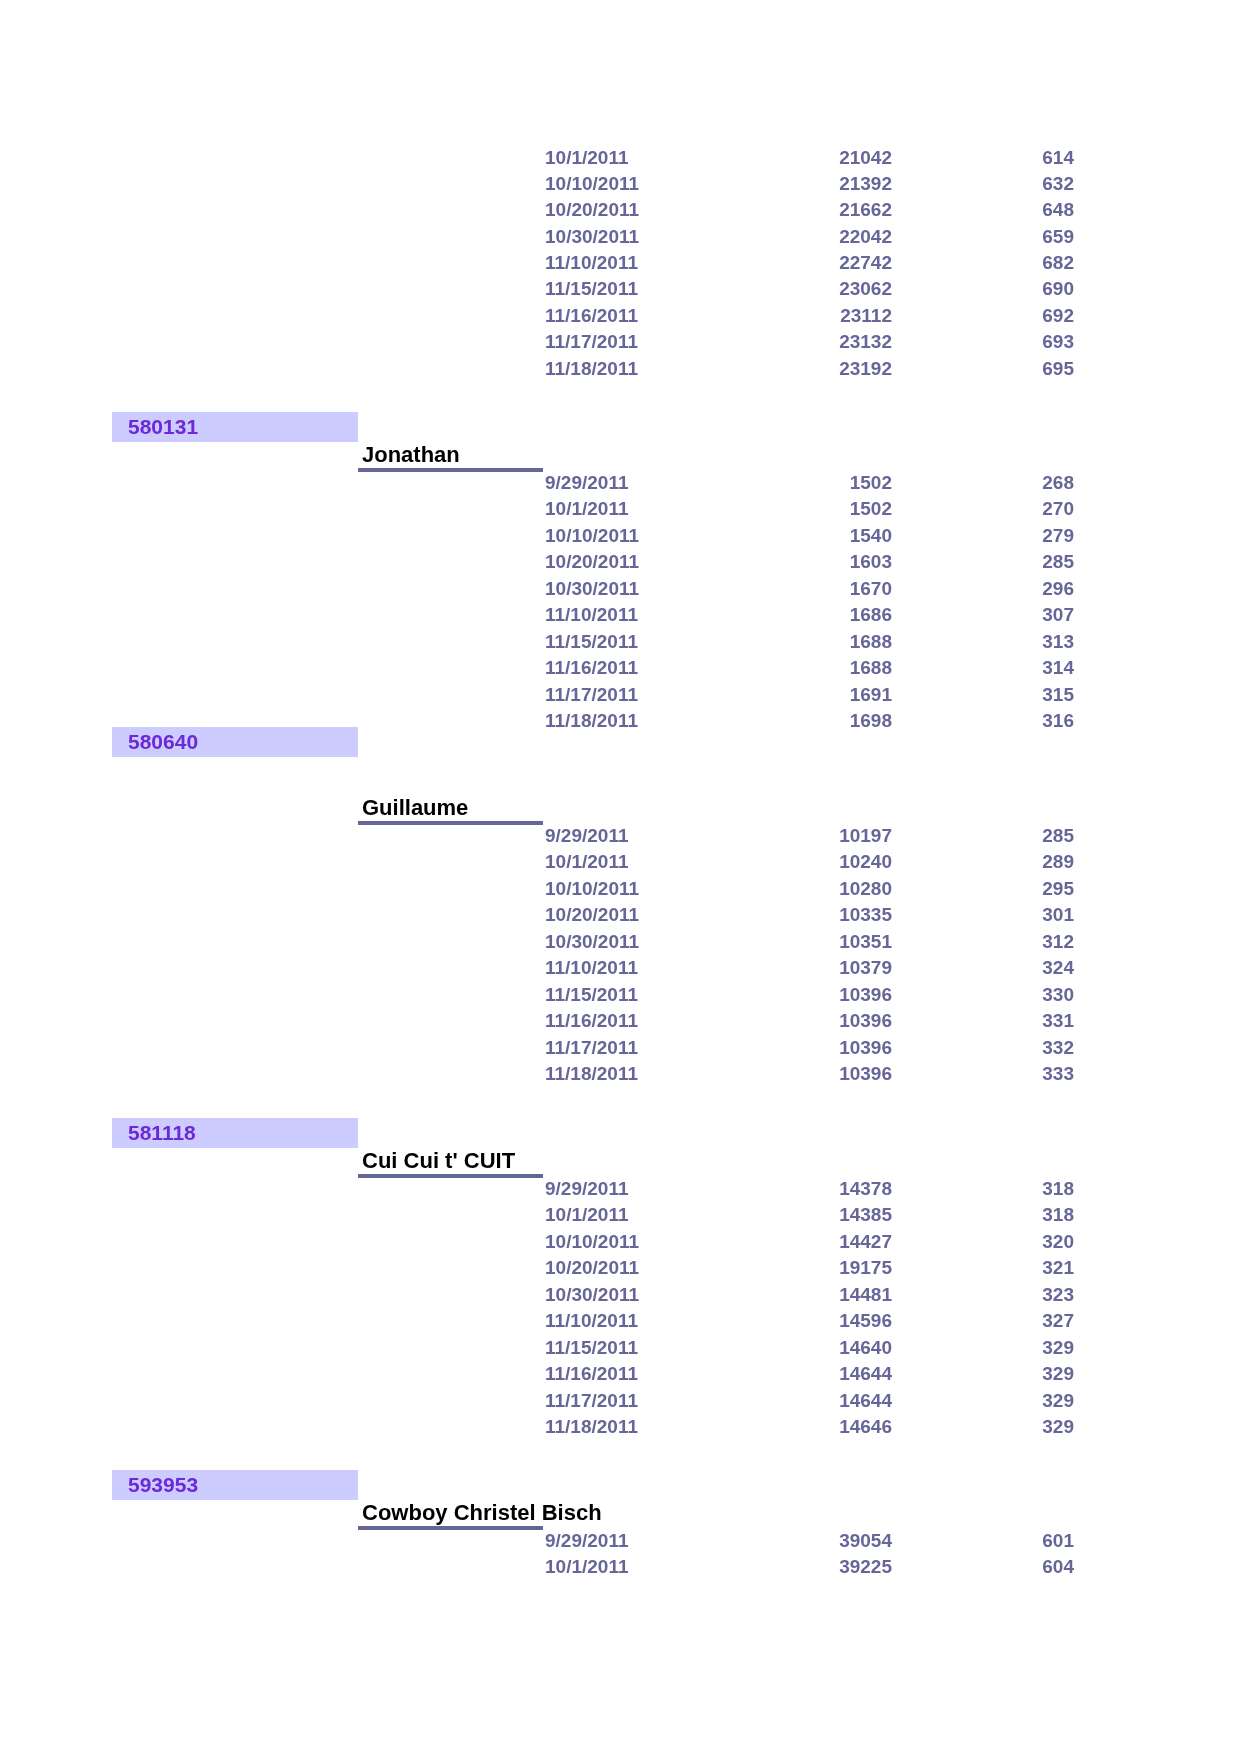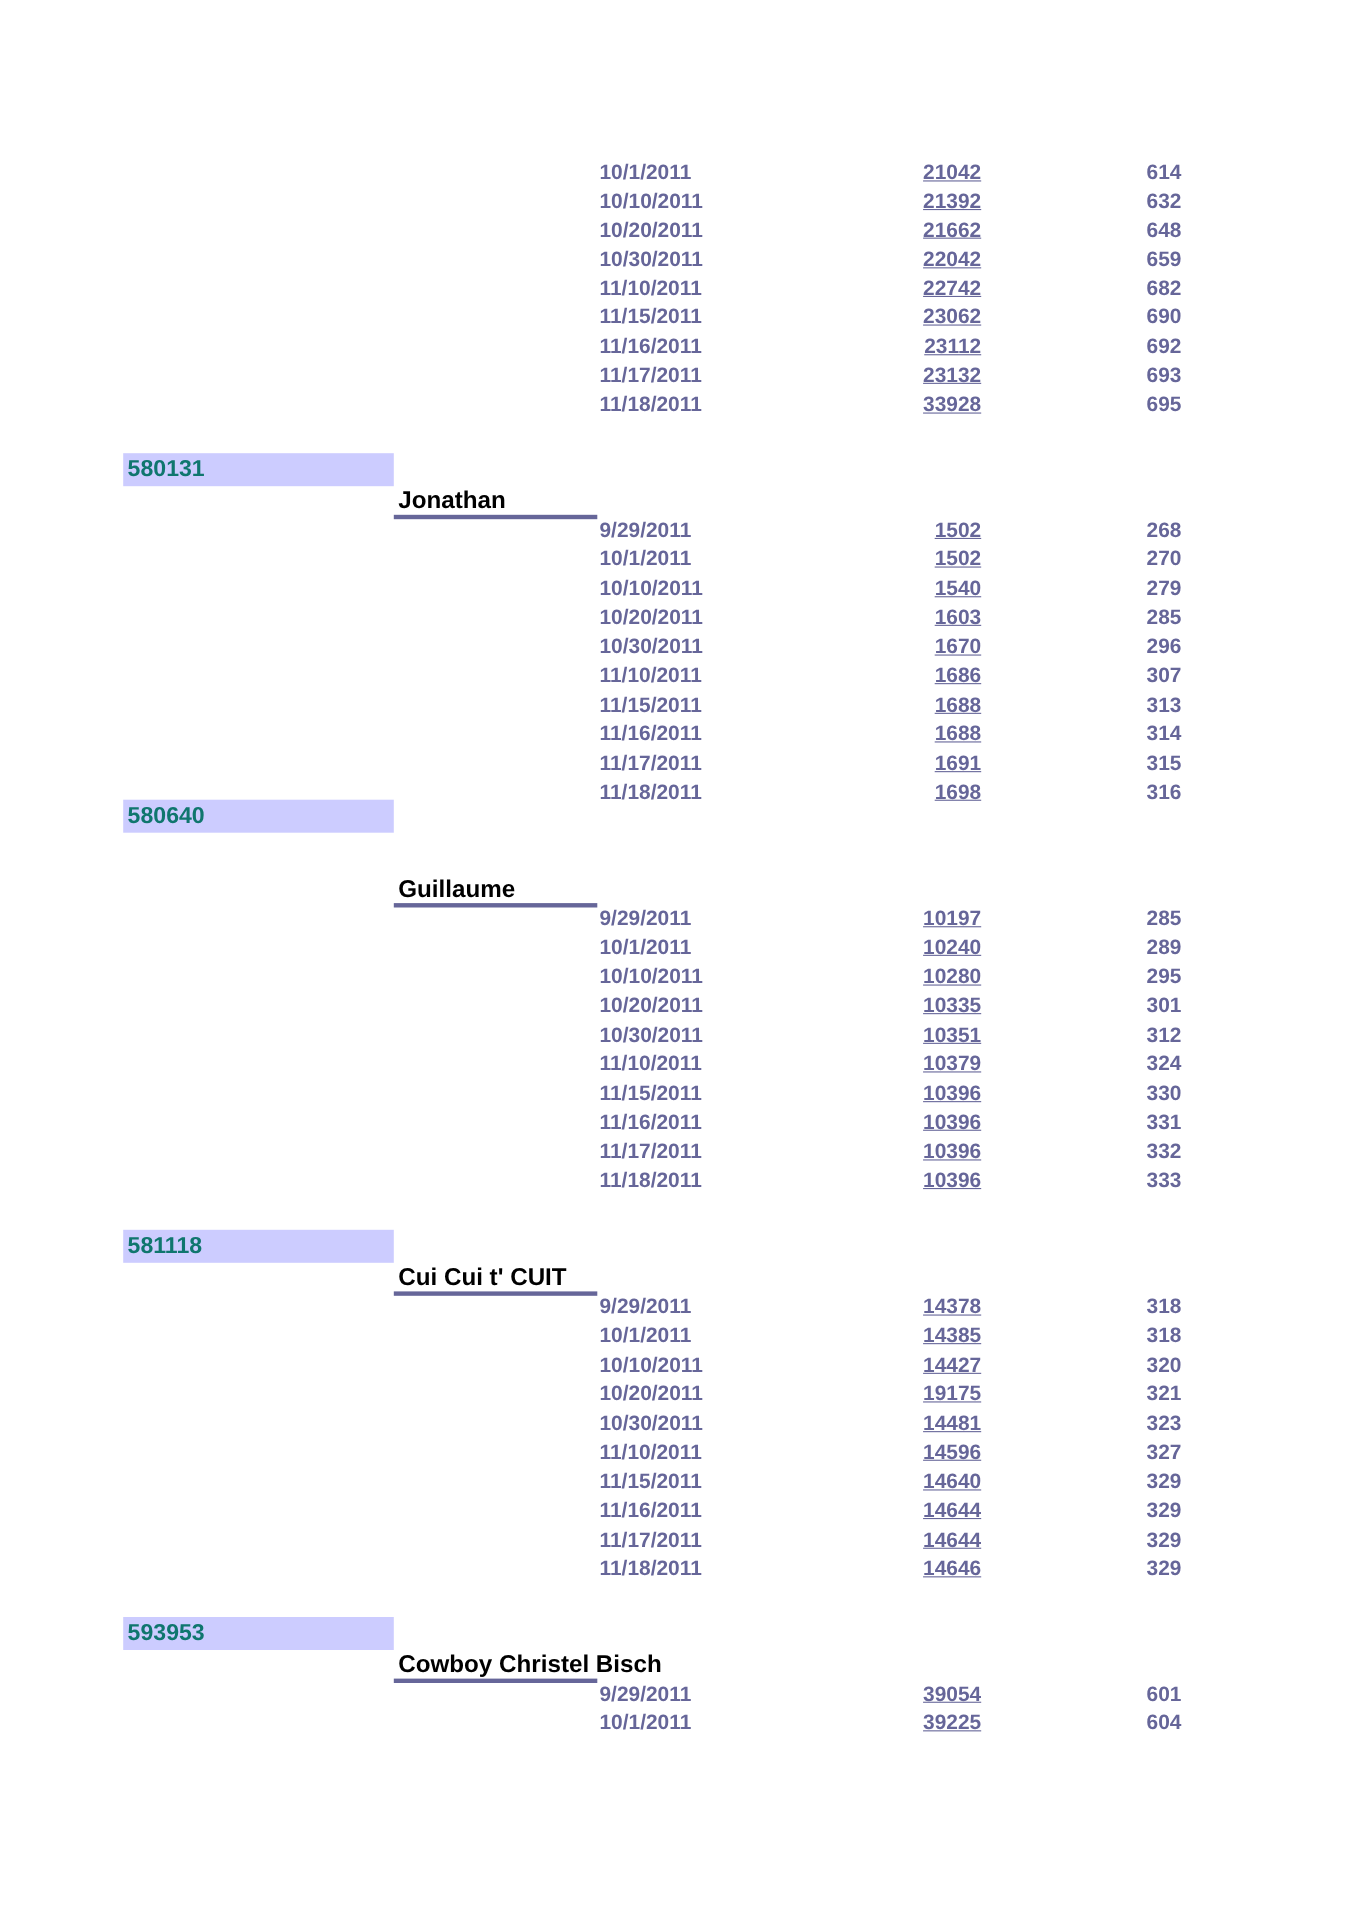--- a/index.html
+++ b/index.html
@@ -3,25 +3,25 @@
 <meta charset="utf-8">
 <style>
   html, body { margin:0; padding:0; background:#ffffff; }
   body { width:1241px; height:1754px; position:relative; overflow:hidden;
          font-family:"Liberation Sans", sans-serif; }
   .page { position:absolute; left:0; top:0; width:1241px; height:1754px; }
   .row { position:absolute; left:0; width:1241px; height:26px; }
   .cell { position:absolute; top:0; font-weight:bold; font-size:19px; line-height:26px;
           color:#666699; white-space:nowrap; }
   .date { left:545px; }
-  .v1 { right:349px; text-align:right;text-decoration:underline; }
+  .v1 { right:349px; text-align:right; }
   .v2 { right:167px; text-align:right; }
   .group-id { position:absolute; left:112px; width:246px; height:30px; background:#ccccff;
-              font-weight:bold; font-size:21px; line-height:30px; color:#0f766e;
-              padding-left:4px; box-sizing:border-box; }
+              font-weight:bold; font-size:21px; line-height:30px; color:#6d28d9;
+              padding-left:16px; box-sizing:border-box; }
   .group-name { position:absolute; left:362px; font-weight:bold; font-size:22px; line-height:24px;
                 color:#000000; white-space:nowrap; }
   .name-bar { position:absolute; left:358px; width:185px; height:4px; background:#666699; }
 </style>
 </head>
 <body>
 
 <div class="page">
 
   <div>
@@ -60,21 +60,21 @@
       <span class="cell v1">23112</span>
       <span class="cell v2">692</span>
     </div>
     <div class="row" style="top:329px">
       <span class="cell date">11/17/2011</span>
       <span class="cell v1">23132</span>
       <span class="cell v2">693</span>
     </div>
     <div class="row" style="top:356px">
       <span class="cell date">11/18/2011</span>
-      <span class="cell v1">33928</span>
+      <span class="cell v1">23192</span>
       <span class="cell v2">695</span>
     </div>
   </div>
 
   <div>
     <div class="group-id" style="top:412px">580131</div>
     <div class="group-name" style="top:443px">Jonathan</div>
     <div class="name-bar" style="top:468px"></div>
     <div class="row" style="top:470px">
       <span class="cell date">9/29/2011</span>

